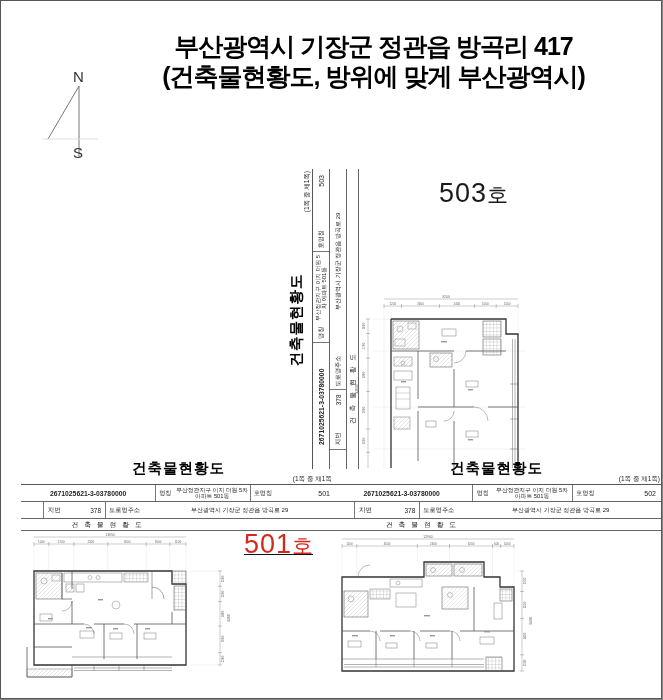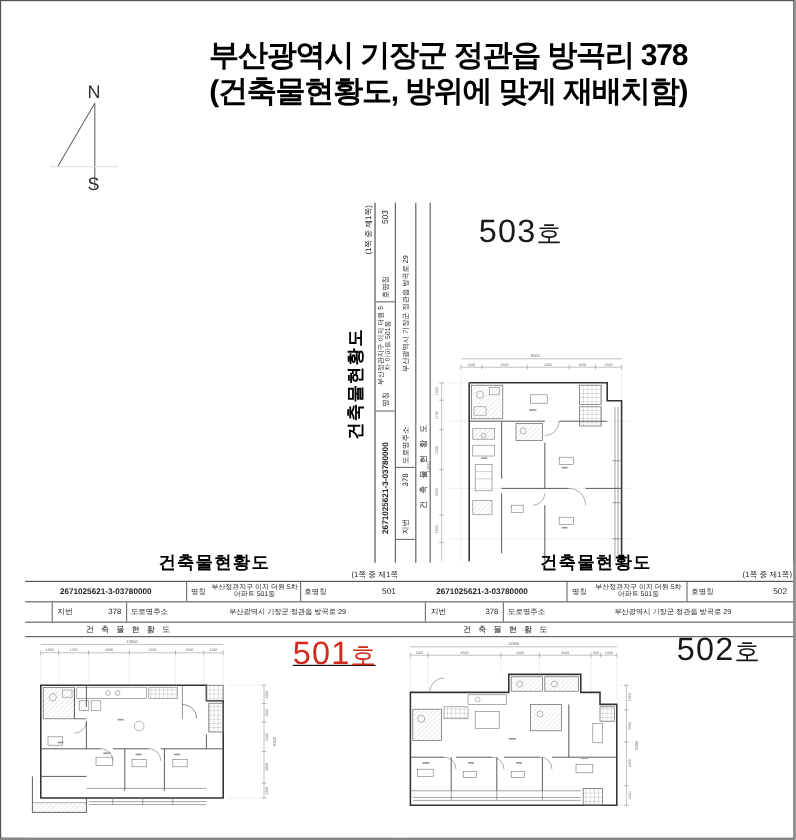--- a/index.html
+++ b/index.html
@@ -53,22 +53,22 @@
 
   <svg class="compass" width="80" height="130" viewBox="0 0 80 130">
     <text x="37" y="53" font-size="15" fill="#333">N</text>
     <line x1="43" y1="57" x2="43" y2="128" stroke="#666" stroke-width="0.9"></line>
     <line x1="43" y1="57" x2="12" y2="110" stroke="#666" stroke-width="0.9"></line>
     <line x1="6" y1="110" x2="62" y2="110" stroke="#ddd" stroke-width="0.9"></line>
     <text x="37" y="129" font-size="15" fill="#333">S</text>
   </svg>
 
   <div class="main-title">
-    <div>부산광역시 기장군 정관읍 방곡리 378</div>
-    <div>(건축물현황도, 방위에 맞게 재배치함)</div>
+    <div>부산광역시 기장군 정관읍 방곡리 417</div>
+    <div>(건축물현황도, 방위에 맞게 부산광역시)</div>
   </div>
 
   <div class="rot-wrap z1">
     <div class="rot-inner">
       <div class="doc-page" style="left:0;top:0;width:302px;">
         <div class="doc-head">
           <div class="form-title">건축물현황도</div>
           <div class="page-note">(1쪽 중 제1쪽)</div>
         </div>
         <div class="doc-table">
@@ -89,21 +89,21 @@
             <div class="td roadval">부산광역시 기장군 정관읍 방곡로 29</div>
           </div>
         </div>
         <div class="sub-title-row">
           <div class="sub-title">건 축 물 현 황 도</div>
         </div>
       </div>
     </div>
   </div>
 
-  <div class="unit-label z1" style="left:398px;top:177px;">
+  <div class="unit-label z1" style="left:438px;top:177px;">
     <span class="num" style="color:#1a1a1a">503</span><span class="ho" style="color:#1a1a1a">호</span>
   </div>
 
   <svg class="plan-svg z1" style="left:345px;top:288px;" width="215" height="179" viewBox="0 0 215 179">
     <defs>
       <pattern id="h3" width="4" height="4" patternUnits="userSpaceOnUse">
           <path d="M0,4 L4,0" stroke="#999" stroke-width="0.5"></path>
         </pattern>
       <pattern id="g3" width="3.5" height="3.5" patternUnits="userSpaceOnUse">
           <path d="M0,0 H3.5 M0,0 V3.5" stroke="#999" stroke-width="0.5"></path>
@@ -307,23 +307,20 @@
           <div class="td roadlbl cell-sep">도로명주소</div>
           <div class="td roadval">부산광역시 기장군 정관읍 방곡로 29</div>
         </div>
       </div>
       <div class="sub-title-row">
         <div class="sub-title">건 축 물 현 황 도</div>
       </div>
     </div>
   </div>
 
-  <div class="unit-label z2" style="left:563px;top:525px;">
-    <span class="num" style="color:#1a1a1a">502</span><span class="ho" style="color:#1a1a1a">호</span>
-  </div>
 
   <svg class="plan-svg z2" style="left:333px;top:530px;" width="212" height="166" viewBox="0 0 212 166">
     <defs>
       <pattern id="h2" width="4" height="4" patternUnits="userSpaceOnUse">
           <path d="M0,4 L4,0" stroke="#999" stroke-width="0.5"></path>
         </pattern>
       <pattern id="g2" width="3.5" height="3.5" patternUnits="userSpaceOnUse">
           <path d="M0,0 H3.5 M0,0 V3.5" stroke="#999" stroke-width="0.5"></path>
         </pattern>
     </defs>

